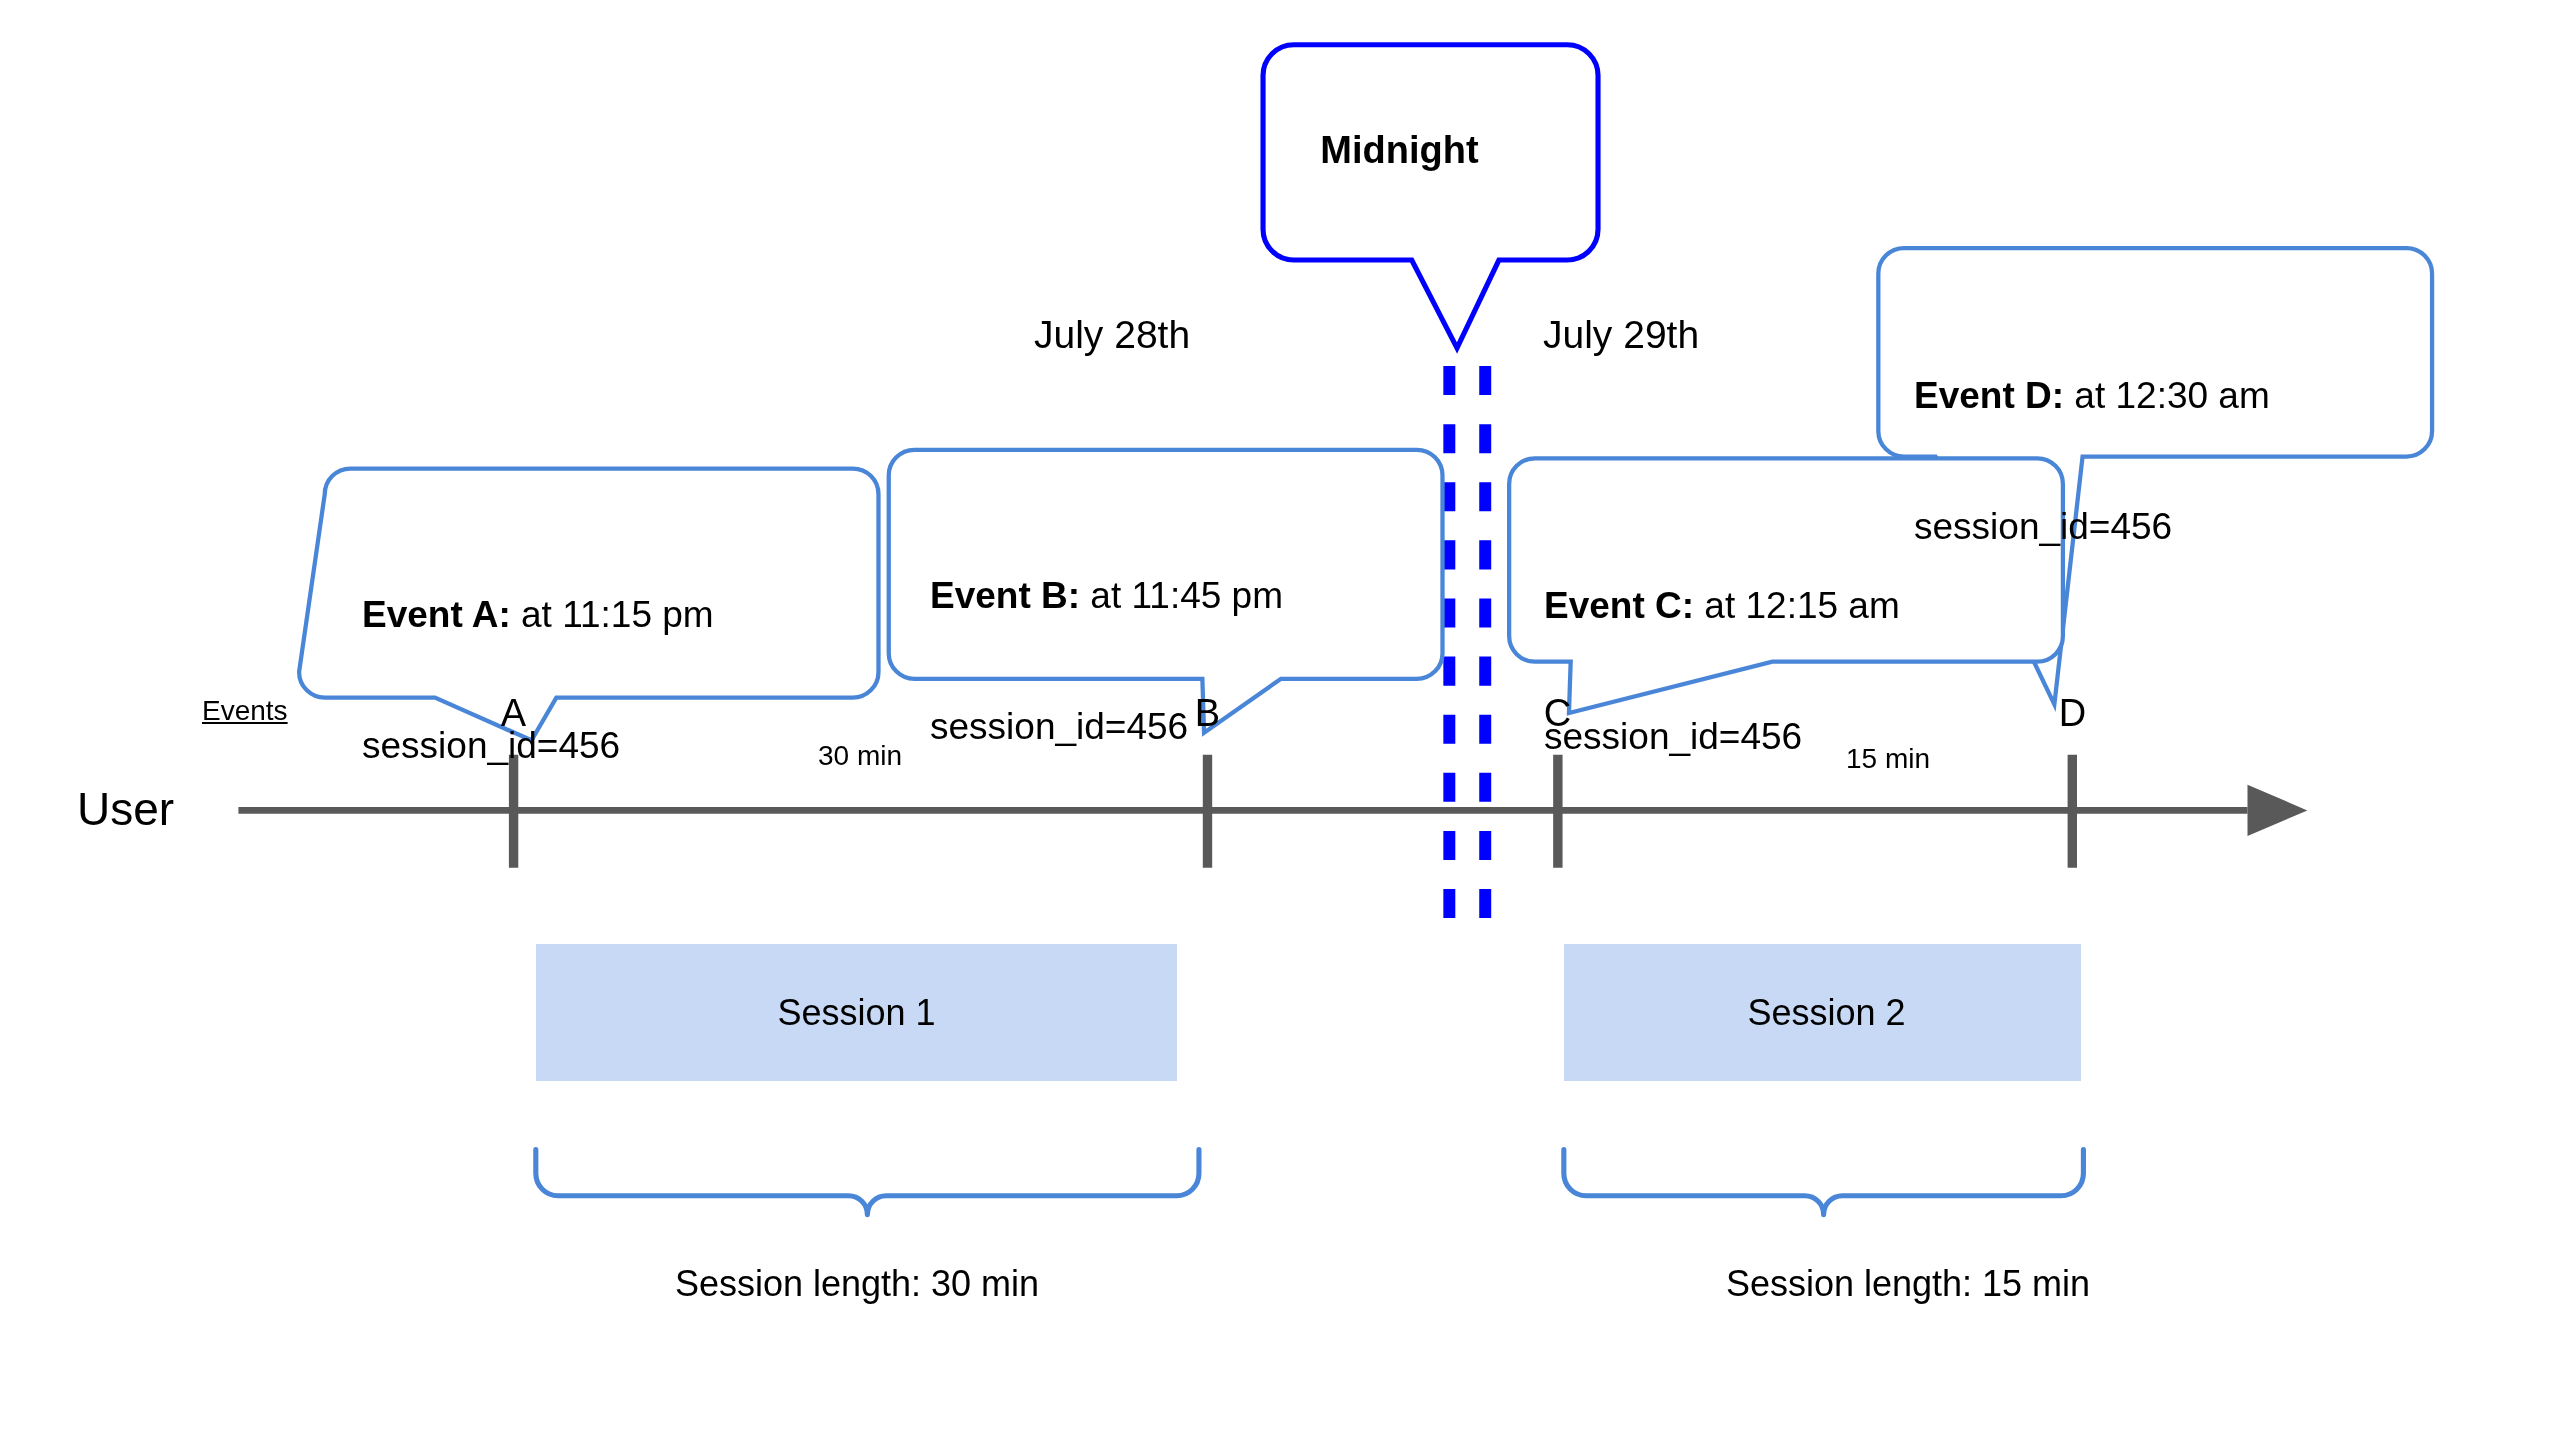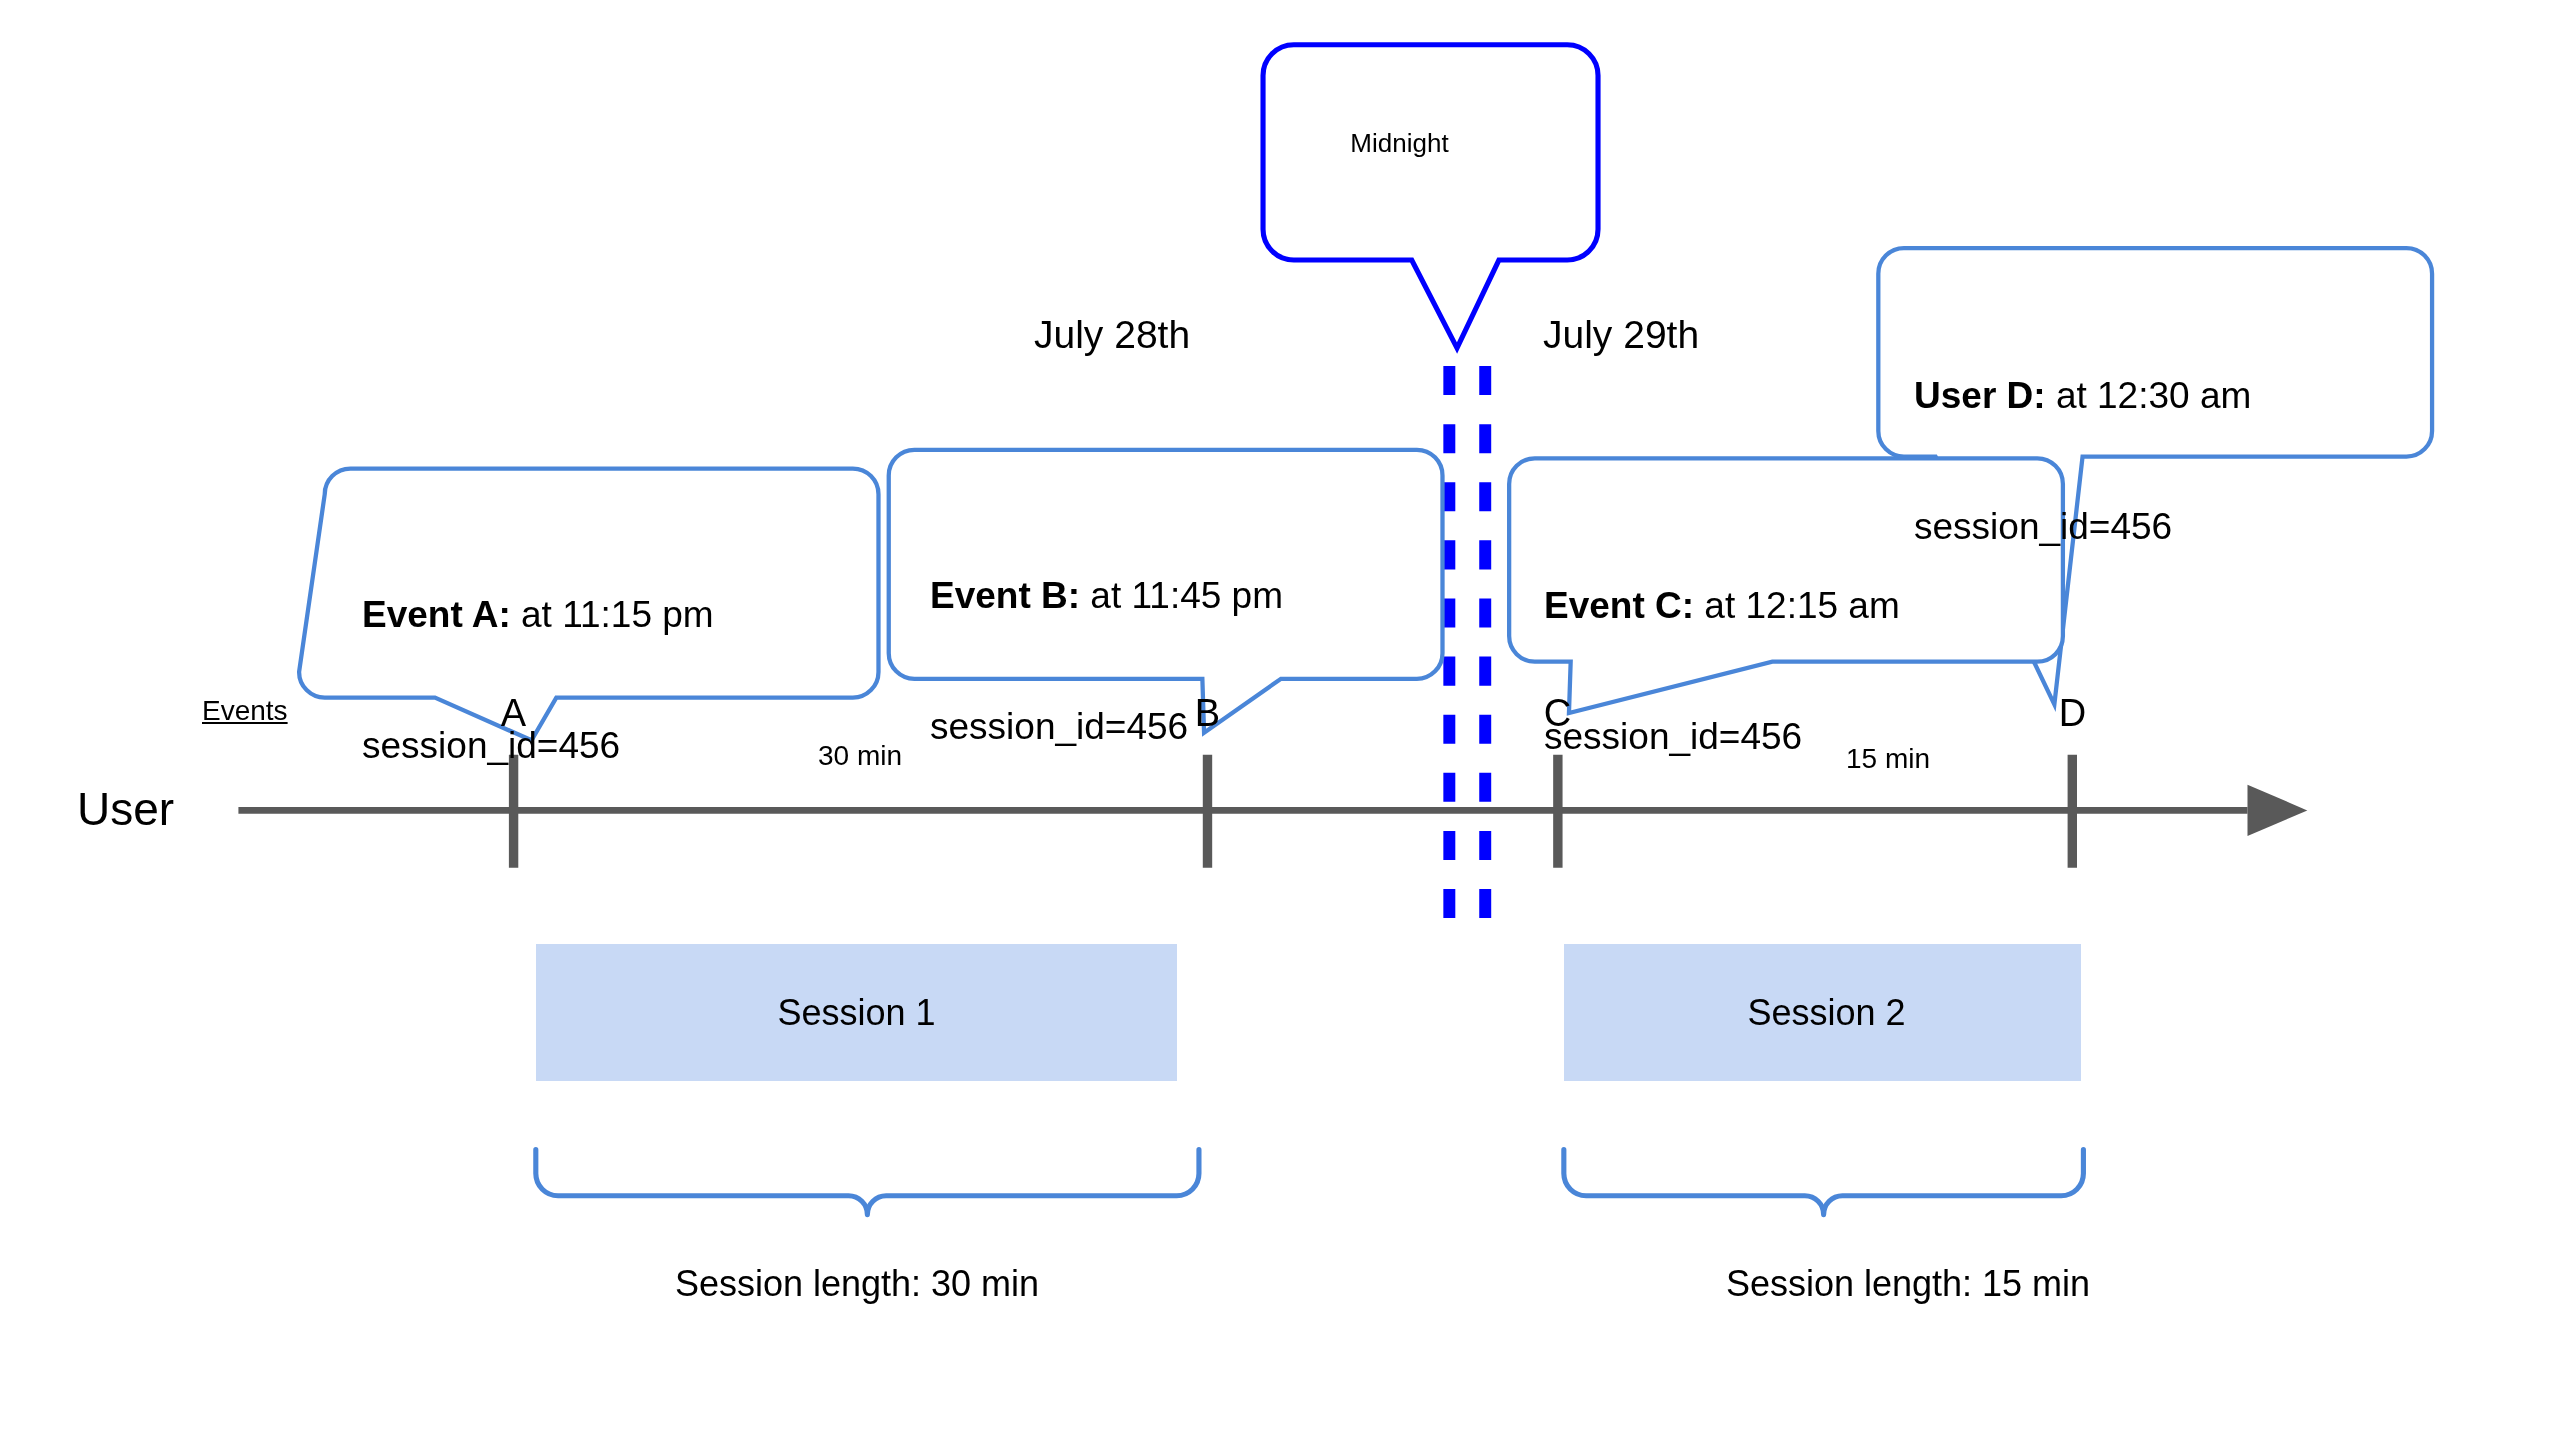--- a/index.html
+++ b/index.html
@@ -41,22 +41,22 @@
   }
   .callout-text .b {
     font-weight: bold;
   }
   .callout-line {
     display: block;
   }
 
   
   .midnight-label {
-    font-size: 26px;
-    font-weight: normal;
+    font-size: 38px;
+    font-weight: bold;
   }
 
   
   .date-label {
     font-size: 39px;
   }
 
   
   .lane-label-user {
     font-size: 46px;
@@ -232,21 +232,21 @@
     <span class="callout-line"><span class="b">Event B:</span><span> at 11:45 pm</span></span>
     <span class="callout-line">session_id=456</span>
   </div>
 
   <div class="txt callout-text" style="left:1544px; top:497px;">
     <span class="callout-line"><span class="b">Event C:</span><span> at 12:15 am</span></span>
     <span class="callout-line">session_id=456</span>
   </div>
 
   <div class="txt callout-text" style="left:1914px; top:287px;">
-    <span class="callout-line"><span class="b">User D:</span><span> at 12:30 am</span></span>
+    <span class="callout-line"><span class="b">Event D:</span><span> at 12:30 am</span></span>
     <span class="callout-line">session_id=456</span>
   </div>
 
   <div class="txt lane-label-user" style="left:77px; top:782px;">User</div>
 
   <div class="txt lane-label-events" style="left:202px; top:694px;">Events</div>
 
   <div class="txt marker-label" style="left:471px; top:691px; width:85px;">A</div>
   <div class="txt marker-label" style="left:1165px; top:691px; width:85px;">B</div>
   <div class="txt marker-label" style="left:1515px; top:691px; width:85px;">C</div>

